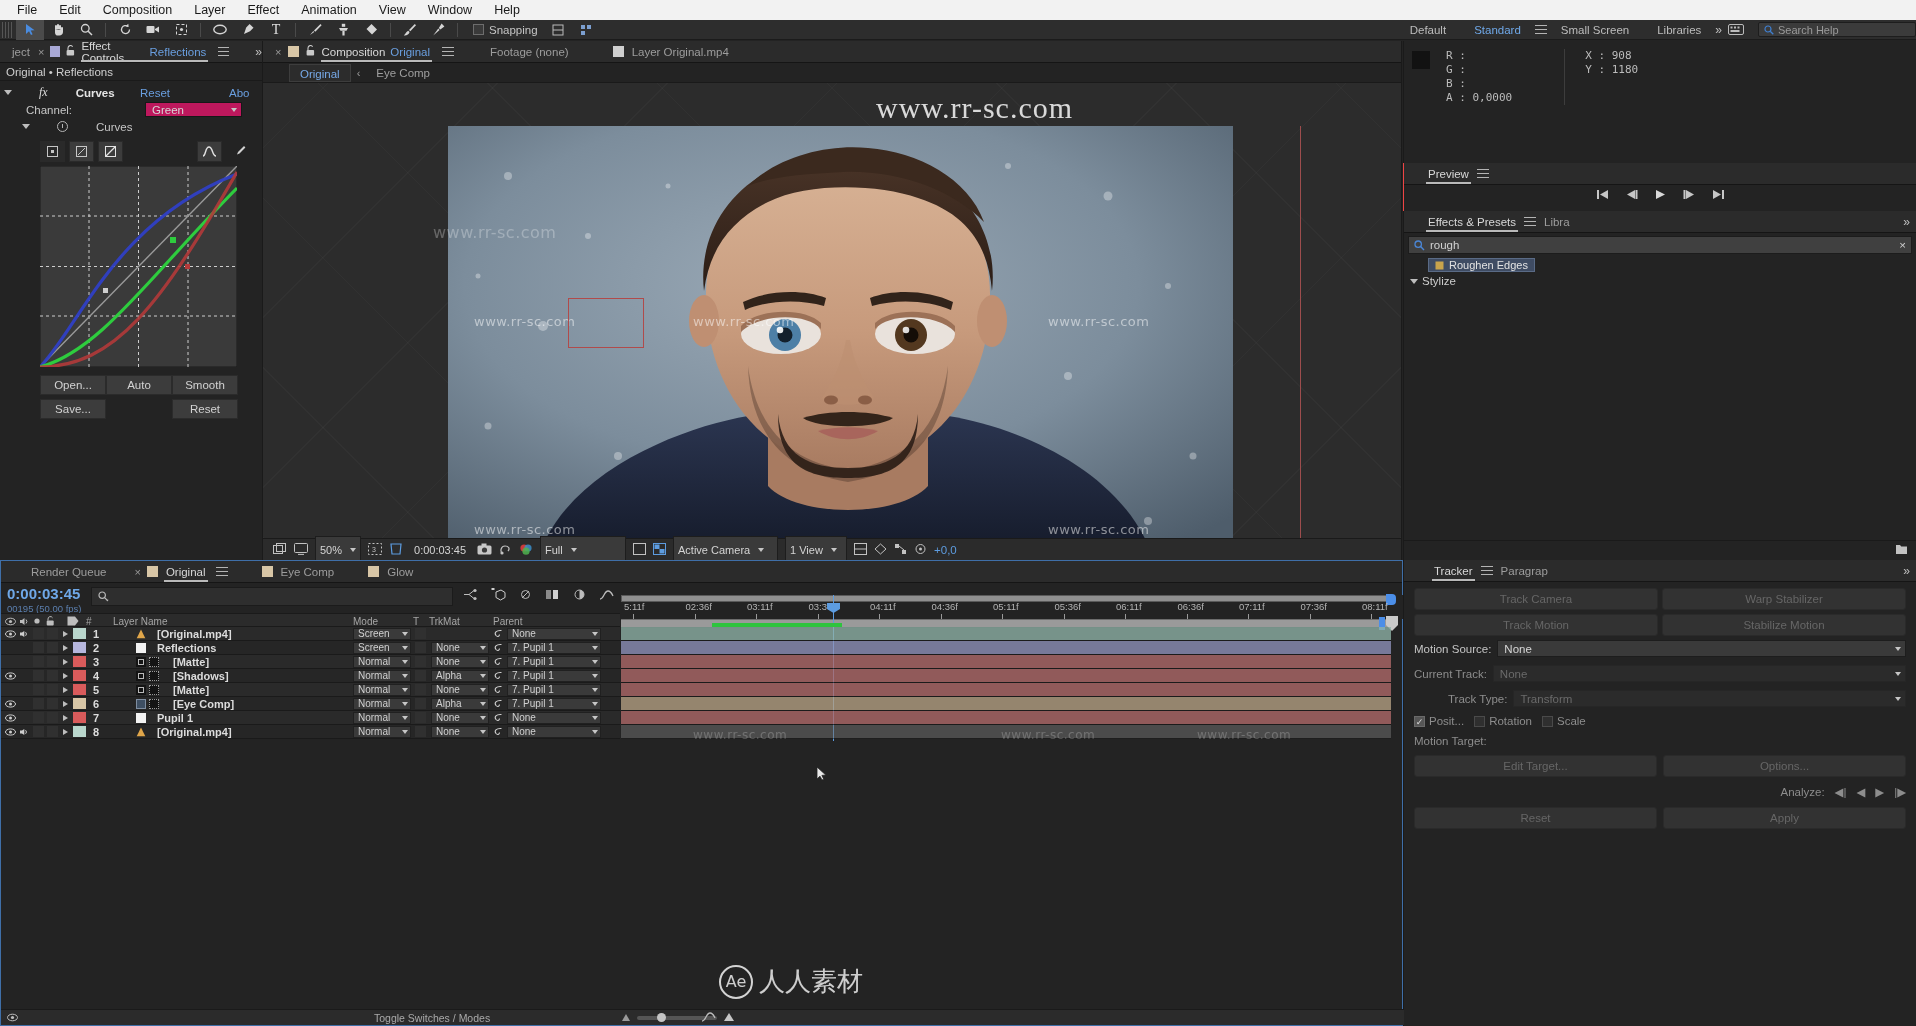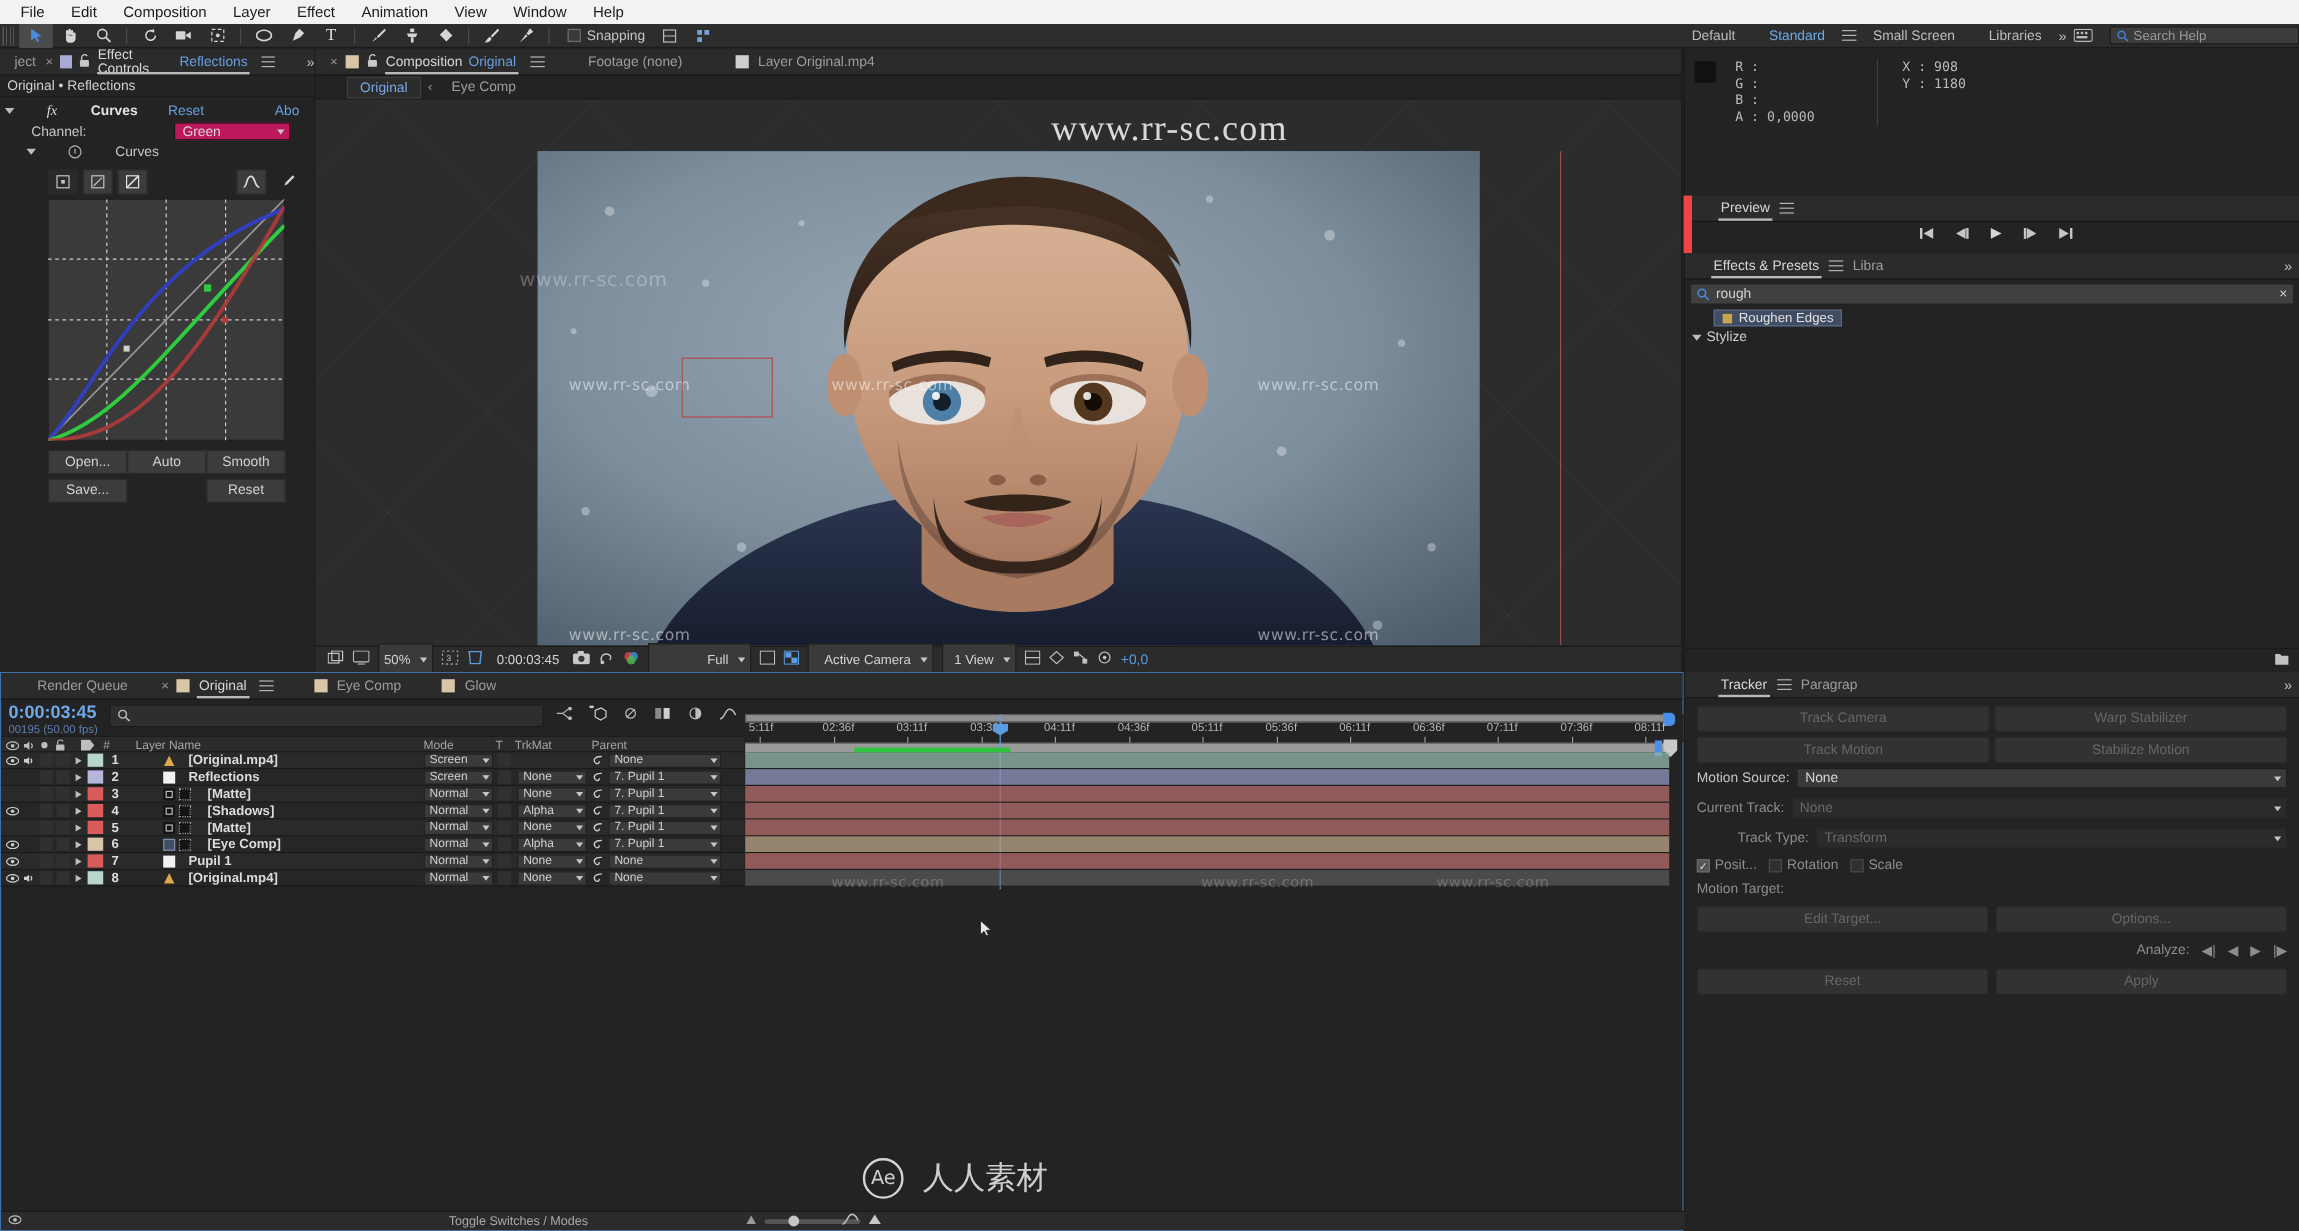--- a/index.html
+++ b/index.html
@@ -89,29 +89,29 @@
       repeating-linear-gradient(45deg, rgba(255,255,255,.022) 0 1px, transparent 1px 120px),
       repeating-linear-gradient(-45deg, rgba(255,255,255,.022) 0 1px, transparent 1px 120px),
       #2c2c2c;}
   .vimg{ position:absolute; left:185px; top:43px; width:785px; height:419px; overflow:hidden;
      background:#6f8497;}
   .redline-r{ position:absolute; left:1037px; top:43px; width:1px; height:468px; background:#9d4d4d;}
   .vtool{ position:absolute; left:0; right:0; bottom:0; height:22px; background:#2b2b2b;
      border-top:1px solid #1a1a1a; display:flex; align-items:center; padding-left:10px; gap:7px;
      font-size:11.5px; color:#c9c9c9;}
   .vsel{ background:#3a3a3a;border:1px solid #1d1d1d;height:28px;display:flex;align-items:center;
-     padding:0 4px;gap:8px;font-size:11px;color:#d4d4d4;justify-content:flex-end;}
+     padding:0 4px;gap:8px;font-size:11px;color:#d4d4d4;}
   .watermark{ position:absolute; color:rgba(255,255,255,.5); font-size:13px; letter-spacing:.5px;
      pointer-events:none; font-family:"DejaVu Sans",sans-serif;}
   .wm-big{ position:absolute; left:613px; top:8px; font-size:30px; color:rgba(255,255,255,.82);
      font-family:"Liberation Serif",serif; letter-spacing:1px;}
 
   
   #infoPanel{ left:1403px; top:41px; width:513px; height:122px; border-left:1px solid #1a1a1a;}
-  #previewPanel{ left:1403px; top:163px; width:513px; height:48px; border-left:7px solid #ef4444;}
+  #previewPanel{ left:1403px; top:163px; width:513px; height:48px; border-left:1px solid #ef4444;}
   #fxPanel{ left:1403px; top:211px; width:513px; height:349px; border-left:1px solid #1a1a1a;}
   #trackerPanel{ left:1403px; top:560px; width:513px; height:466px; border-left:1px solid #1a1a1a;}
   .info-grid{ display:flex; padding:8px 0 0 8px; gap:10px; font-size:11px; color:#bcbcbc;
      font-family:"DejaVu Sans Mono", monospace;}
   .colorbox{ width:18px;height:18px;background:#121212;margin-top:2px;}
   .prevbtns{ display:flex; justify-content:center; gap:16px; padding-top:4px; color:#c6c6c6; font-size:11px;}
   .fxsearch{ height:18px; margin:3px 4px; background:#404040; border:1px solid #1c1c1c;
      display:flex;align-items:center;gap:5px;padding:0 5px;font-size:11.5px;color:#d2d2d2;}
   .fxrow{ height:16px;display:flex;align-items:center;font-size:11.5px;padding-left:6px;color:#cdcdcd;}
   .fxitem{ display:inline-flex;align-items:center;gap:5px;background:#3f4c63;border:1px solid #5a6b86;
@@ -140,21 +140,21 @@
   .minisel{ height:12px;background:#3a3a3a;border:1px solid #202020;display:flex;align-items:center;
      justify-content:space-between;padding:0 2px 0 4px;font-size:10px;color:#d0d0d0;}
   .ruler{ position:absolute;left:620px;top:34px;width:782px;height:24px;background:#232323;}
   .tick{ position:absolute;font-size:9.5px;color:#b4b4b4;top:6px;}
   .bar{ position:absolute;left:620px;width:770px;height:14px;}
   .chev{ width:0;height:0;border-left:3px solid transparent;border-right:3px solid transparent;
      border-top:4px solid #c6c6c6;}
   .bottombar{ position:absolute;left:0;bottom:0;width:1403px;height:16px;background:#2b2b2b;
      border-top:1px solid #1a1a1a;display:flex;align-items:center;font-size:10.5px;color:#a9a9a9;}
   
-  .aelogo{ position:absolute; left:718px; bottom:26px; display:flex; align-items:center; gap:16px;
+  .aelogo{ position:absolute; left:718px; bottom:26px; display:flex; align-items:center; gap:6px;
      color:rgba(255,255,255,.78); font-size:26px; font-family:"DejaVu Sans",sans-serif;}
   .aecircle{ width:34px;height:34px;border-radius:50%;border:2px solid rgba(255,255,255,.8);
      display:flex;align-items:center;justify-content:center;font-size:16px;}
 </style>
 </head>
 <body>
 
 <div class="menubar">
   <span class="mi">File</span>
   <span class="mi">Edit</span>

